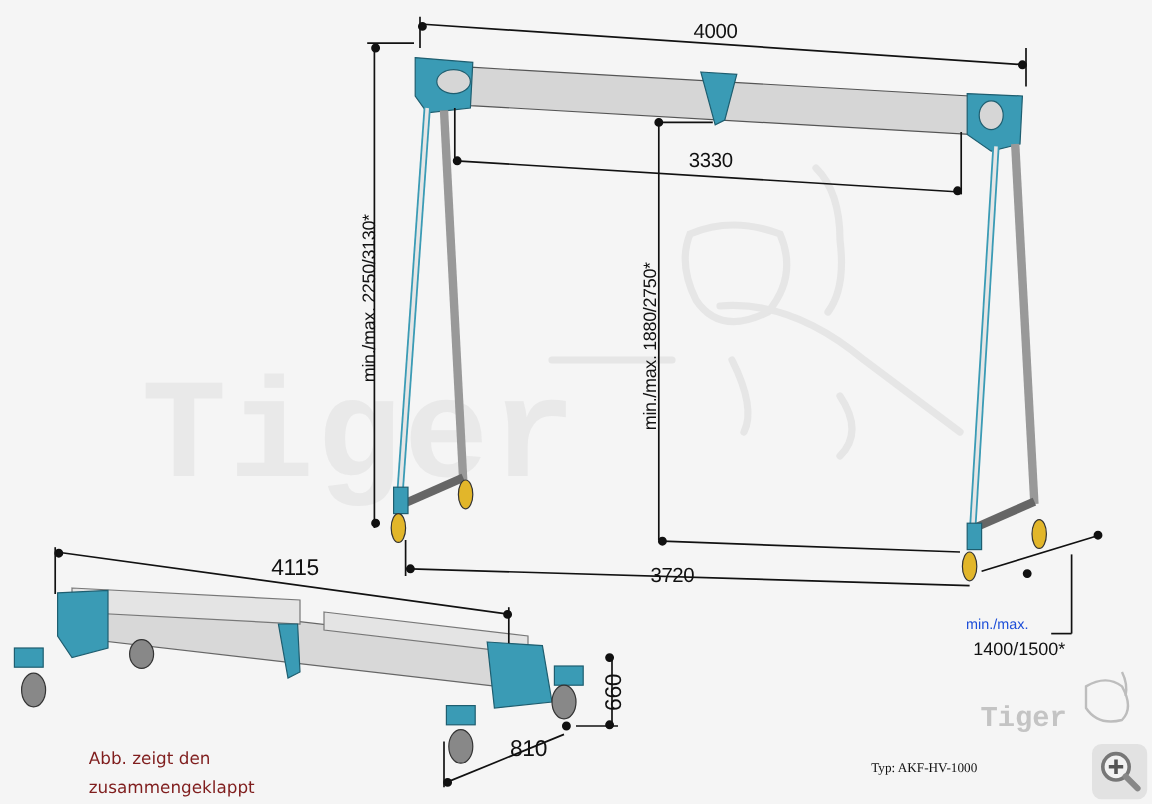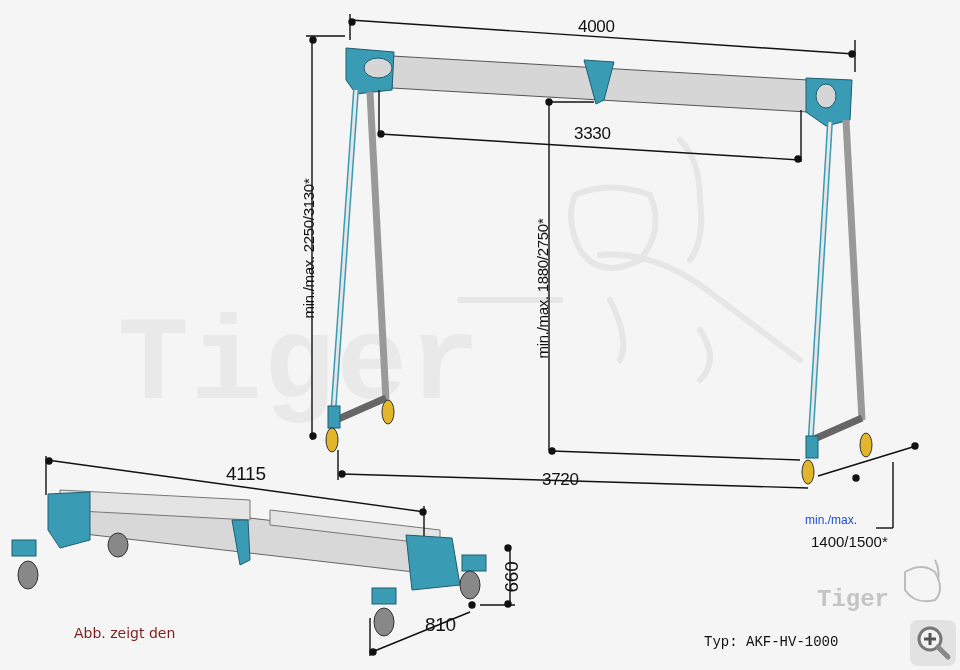--- a/index.html
+++ b/index.html
@@ -2,21 +2,21 @@
 <html><head>
 <meta charset="utf-8">
 <style>
   html,body{margin:0;padding:0;}
   body{width:960px;height:670px;background:#f5f5f5;position:relative;overflow:hidden;font-family:"Liberation Sans",sans-serif;}
   #stage{position:absolute;left:0;top:0;width:960px;height:670px;}
   .dim{position:absolute;color:#111;font-family:"Liberation Sans",sans-serif;font-size:17px;white-space:nowrap;transform-origin:center center;letter-spacing:-0.3px;}
   .vert{transform:rotate(-90deg);}
   .caption{position:absolute;left:74px;top:585px;font-family:"DejaVu Sans",sans-serif;font-size:14px;line-height:24px;color:#7f1d1d;margin-top:36px;}
   .caption div{white-space:nowrap;}
-  .typ{position:absolute;left:704px;top:634px;font-family:Liberation Mono, monospace;font-size:14px;color:#111;white-space:nowrap;}
+  .typ{position:absolute;left:726px;top:634px;font-family:Liberation Serif, serif;font-size:11px;color:#111;white-space:nowrap;}
   .minmax{position:absolute;left:805px;top:513px;font-size:12px;color:#1d4ed8;white-space:nowrap;}
   .minmax-val{position:absolute;left:811px;top:533px;font-size:15px;color:#111;white-space:nowrap;}
   .zoom-btn{position:absolute;left:910px;top:620px;width:46px;height:46px;border-radius:8px;background:#e2e2e2;cursor:pointer;}
   .wm{position:absolute;font-family:Liberation Mono, monospace;font-weight:bold;color:#e9e9e9;letter-spacing:2px;}
 </style>
 </head>
 <body>
 
 <div id="stage">
 
@@ -131,20 +131,21 @@
   <div class="dim vert" style="left:462px;top:270px;width:160px;font-size:15px;">min./max. 1880/2750*</div>
   <div class="minmax">min./max.</div>
   <div class="minmax-val">1400/1500*</div>
 
   <div class="dim" style="left:226px;top:463px;font-size:19px;">4115</div>
   <div class="dim" style="left:425px;top:614px;font-size:19px;">810</div>
   <div class="dim vert" style="left:497px;top:566px;font-size:19px;">660</div>
 
   <div class="caption">
     <div>Abb. zeigt den</div>
+    <div>zusammengeklappt</div>
   </div>
 
   <div class="wm" style="left:817px;top:586px;font-size:24px;color:#c4c4c4;letter-spacing:0;">Tiger</div>
 
   <div class="typ">Typ: AKF-HV-1000</div>
 
   <div class="zoom-btn">
     <svg width="46" height="46">
       <circle cx="20" cy="19" r="11" fill="#f2f2f2" stroke="#777" stroke-width="3"></circle>
       <line x1="14" y1="19" x2="26" y2="19" stroke="#555" stroke-width="3"></line>

